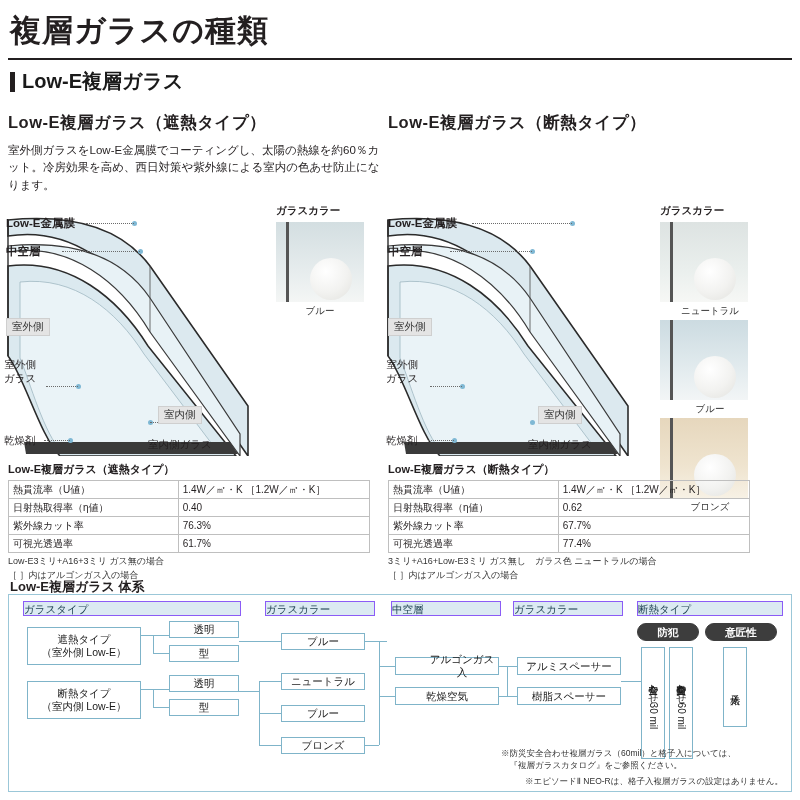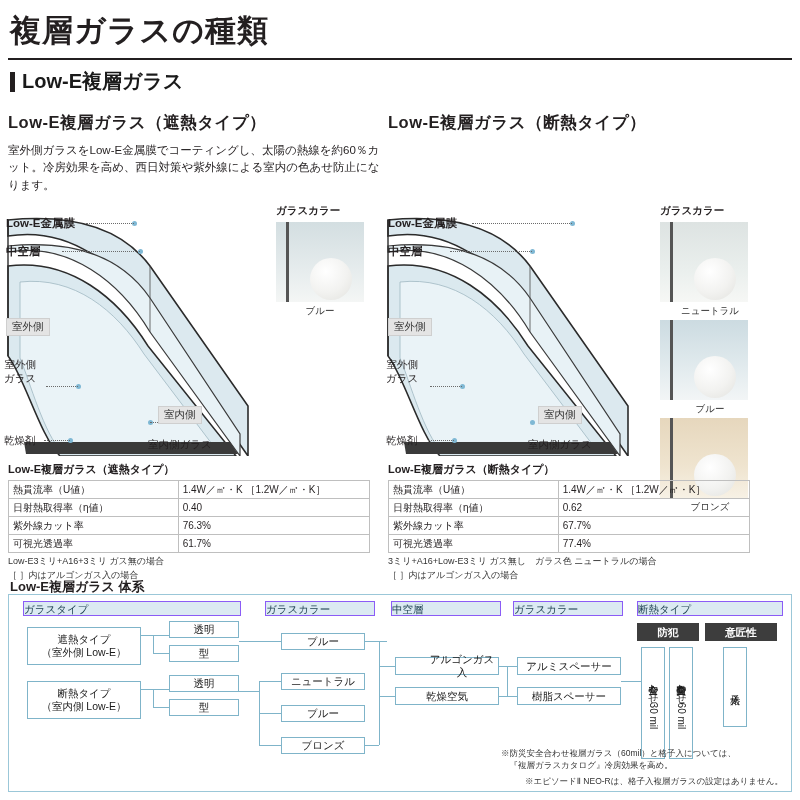--- a/index.html
+++ b/index.html
@@ -76,21 +76,21 @@
   .sys { position:absolute; left:8px; top:594px; width:784px; height:198px; border:1px solid #9bc7d8; background:#fff; }
   .hdr {
     position:absolute; height:15px; background:#dbeaf2; border:1px solid #8b5cf6;
     font-size:10.5px; text-align:left; line-height:14px; color:#1a3d4d;
   }
   .node {
     position:absolute; border:1px solid #7fb4c9; background:#fff;
     font-size:10.5px; text-align:center; color:#1a1a1a;
     display:flex; align-items:center; justify-content:center; line-height:1.2;
   }
-  .node.dark { background:#3d3d3d; color:#fff; border-color:#3d3d3d; font-weight:bold; }
+  .node.dark { background:#3d3d3d; color:#fff; border-color:#3d3d3d; font-weight:bold;border-radius:9px; }
   .vnode {
     position:absolute; border:1px solid #7fb4c9; background:#fff;
     font-size:10px; color:#1a1a1a; text-align:center;
     writing-mode:vertical-rl; display:flex; align-items:center; justify-content:center;
     letter-spacing:0px; line-height:1.15;
   }
   .ln { position:absolute; background:#7fb4c9; }
   .foot { position:absolute; font-size:8.5px; color:#333; line-height:1.45; }
 </style>
 </head>
@@ -333,17 +333,17 @@
     <div class="ln" style="left:370px; top:71px; width:16px; height:1px;"></div>
     <div class="ln" style="left:370px; top:101px; width:16px; height:1px;"></div>
 
     <div class="ln" style="left:490px; top:71px; width:18px; height:1px;"></div>
     <div class="ln" style="left:490px; top:101px; width:18px; height:1px;"></div>
     <div class="ln" style="left:498px; top:71px; width:1px; height:30px;"></div>
 
     <div class="ln" style="left:612px; top:86px; width:20px; height:1px;"></div>
 
     <div class="foot" style="left:492px; top:152px;">※防災安全合わせ複層ガラス（60mil）と格子入については、</div>
-    <div class="foot" style="left:492px; top:164px;">　『複層ガラスカタログ』冷房効果を高め。</div>
+    <div class="foot" style="left:492px; top:164px;">　『複層ガラスカタログ』をご参照ください。</div>
     <div class="foot" style="left:516px; top:180px;">※エピソードⅡ NEO-Rは、格子入複層ガラスの設定はありません。</div>
   </div>
 
 </div>
 
 </body></html>

